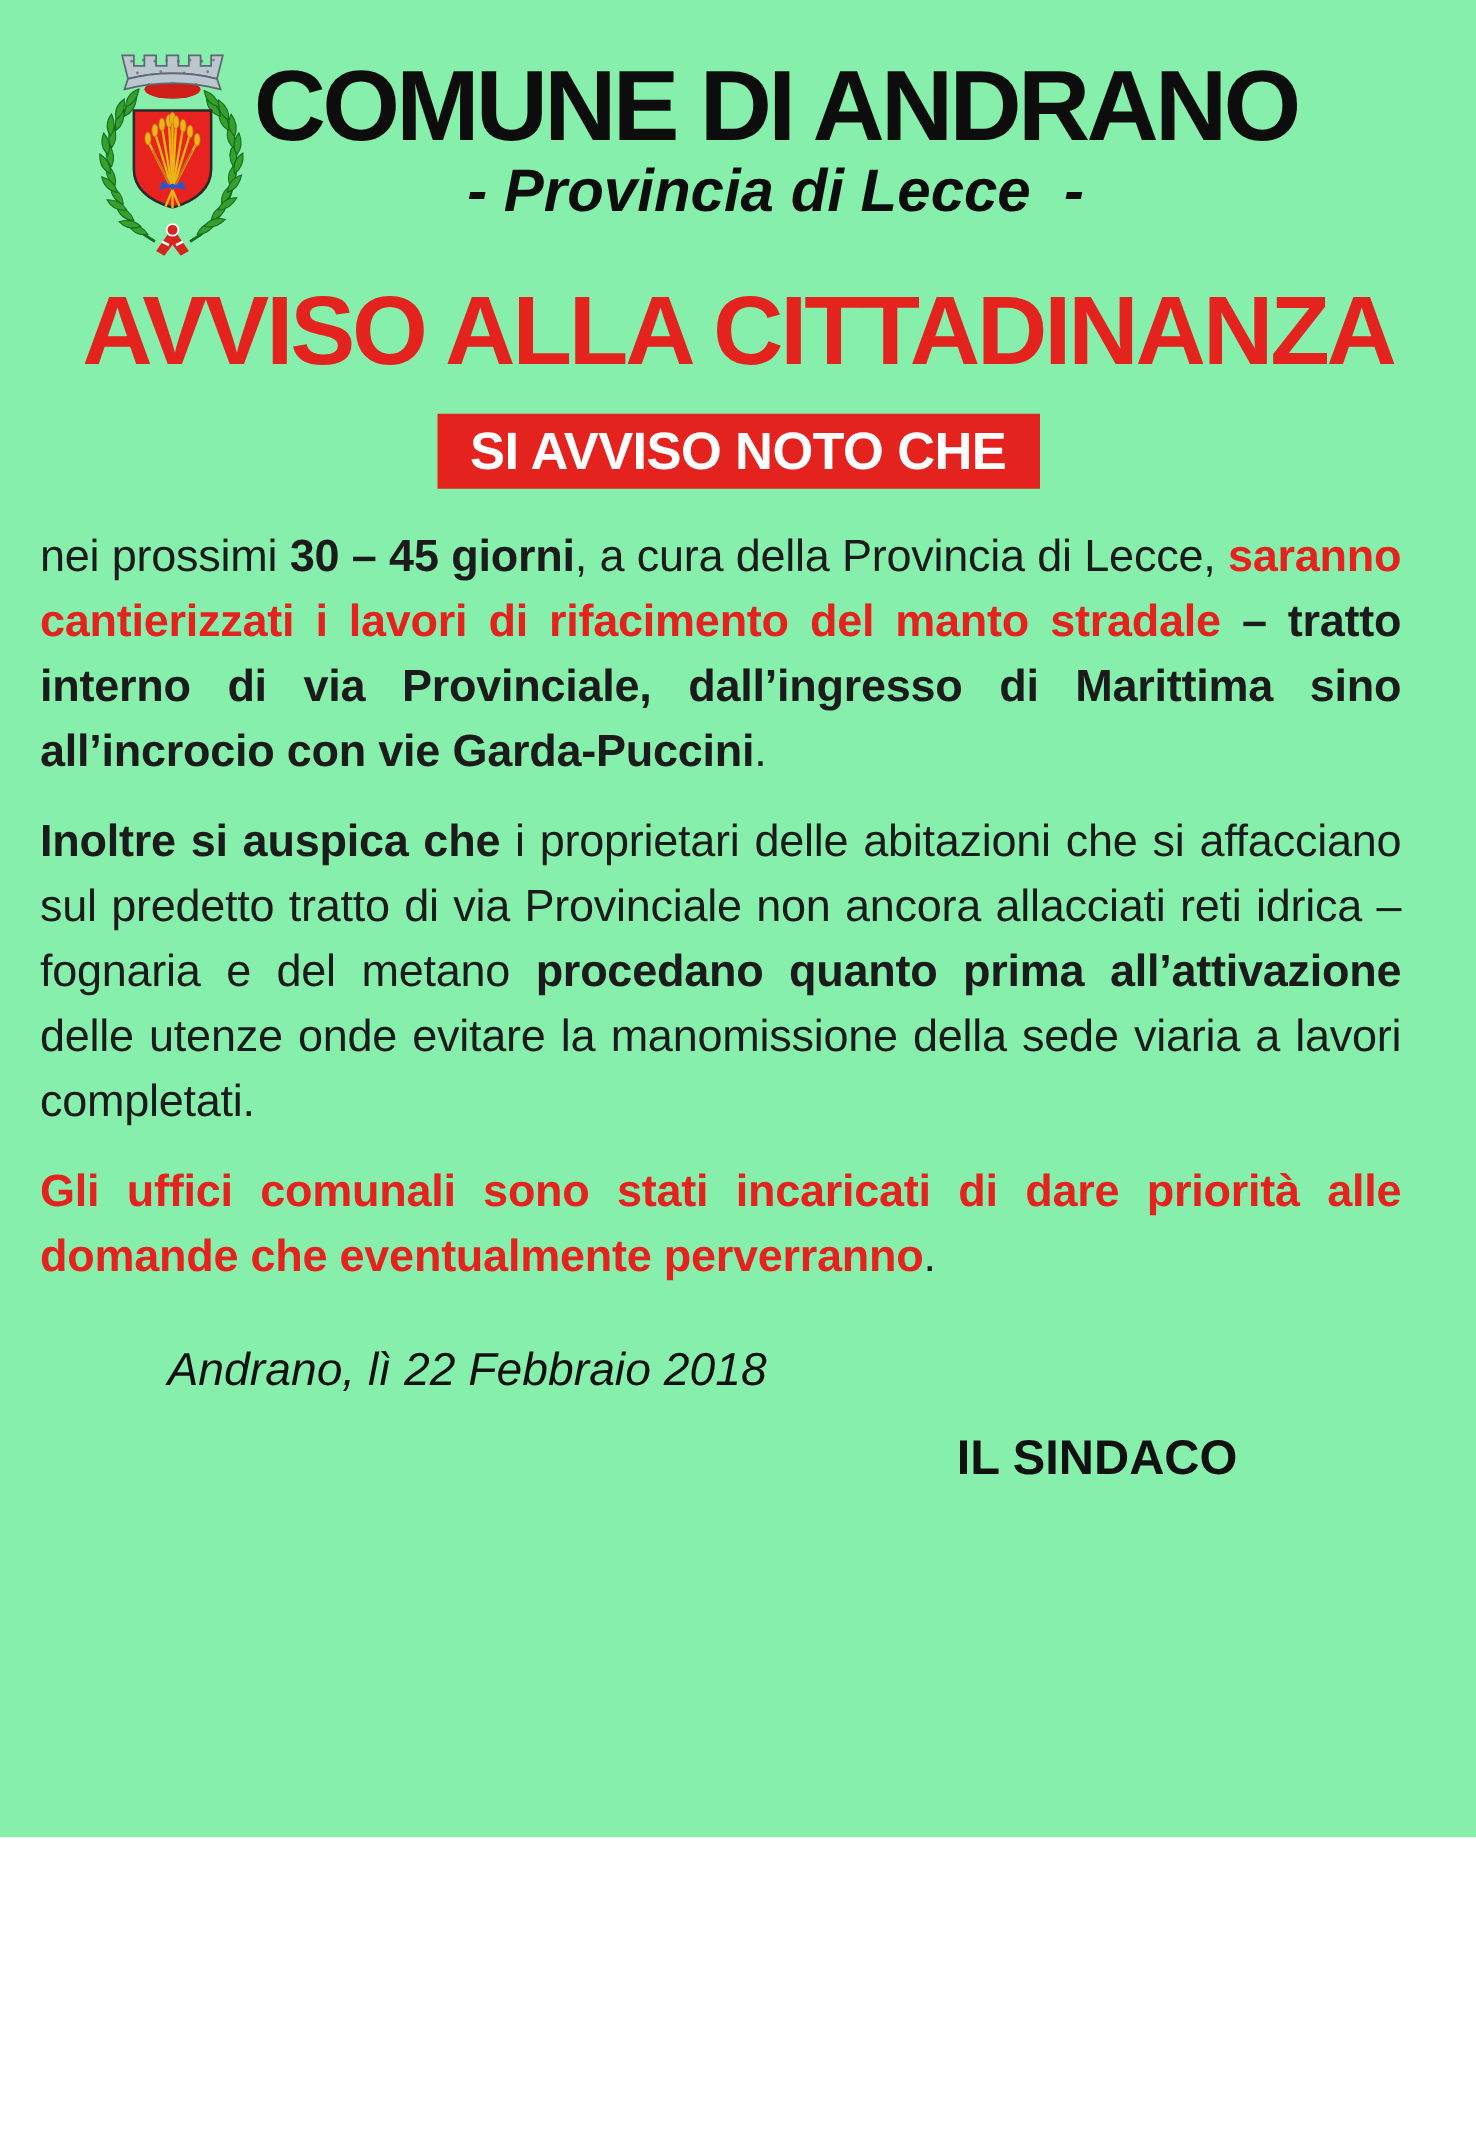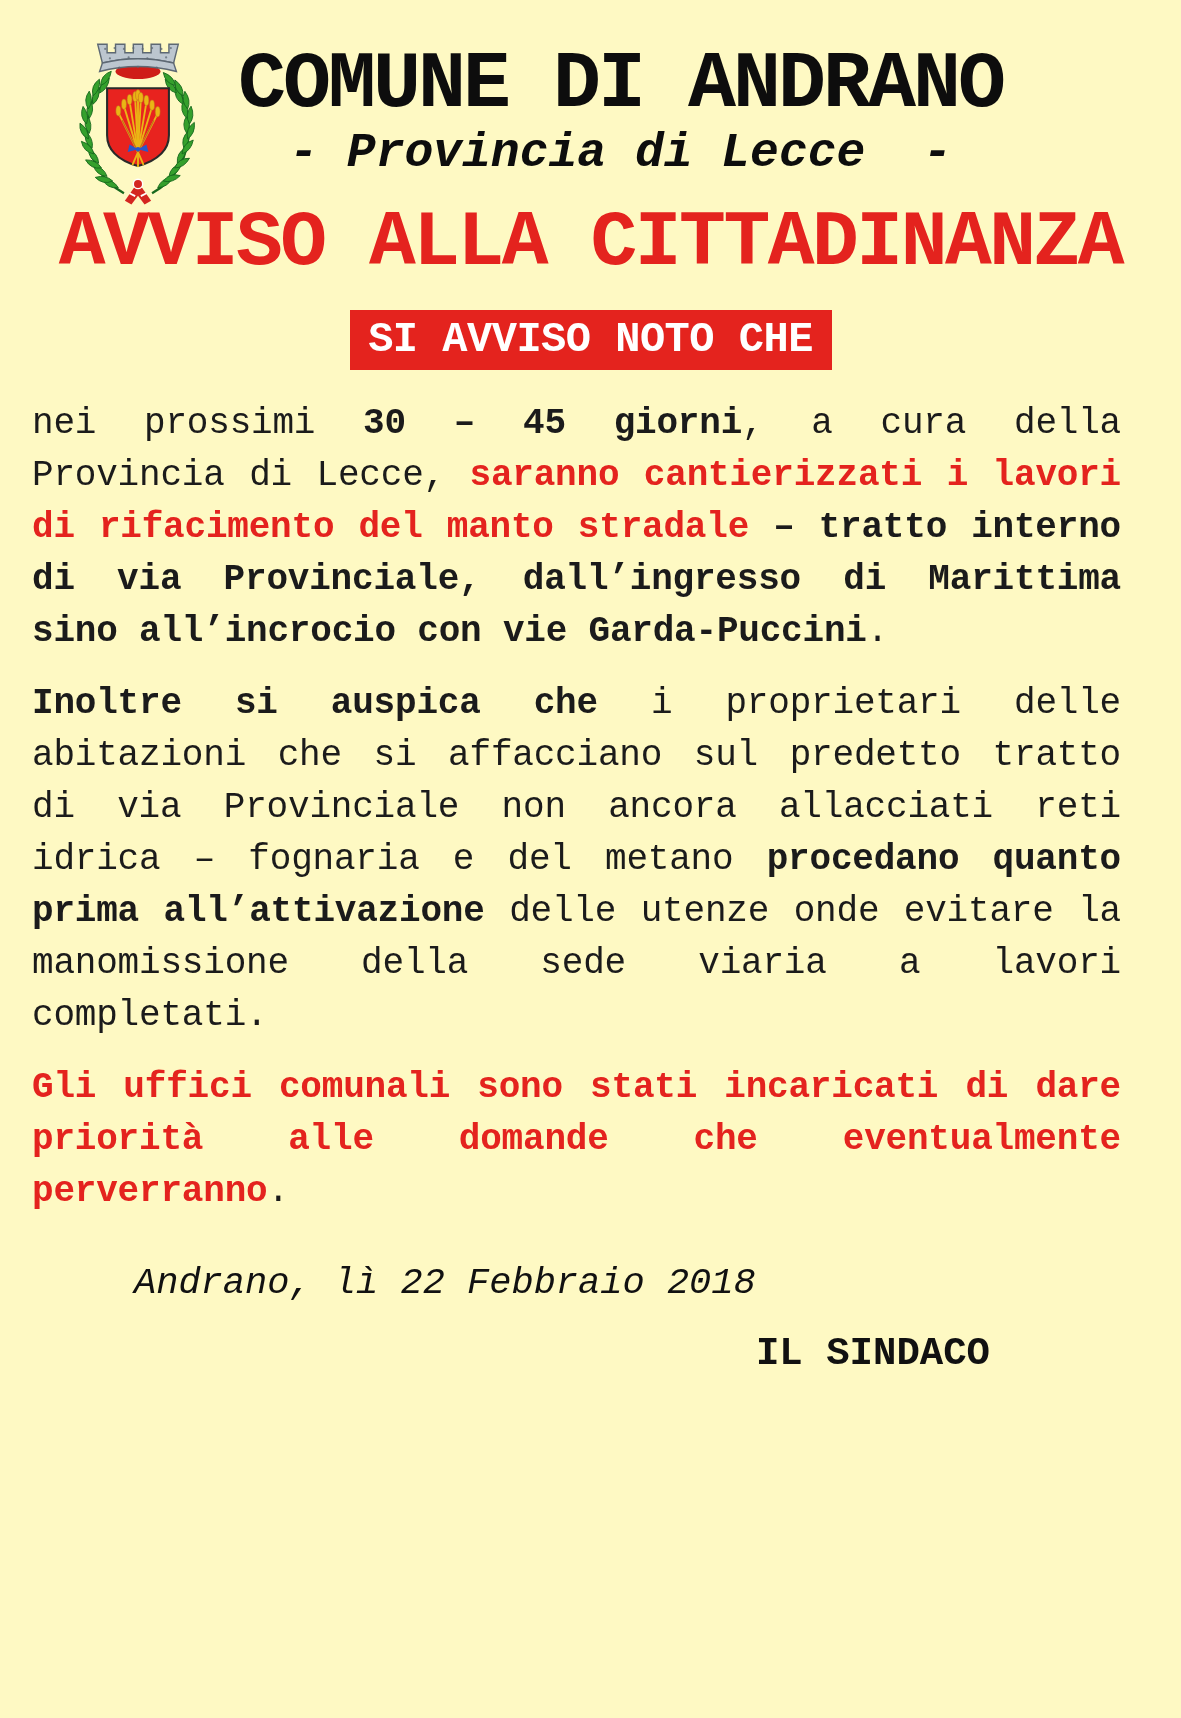--- a/index.html
+++ b/index.html
@@ -1,37 +1,37 @@
 <!DOCTYPE html>
 <html lang="it" style="--red: #e4231e; --ink: #1b1b1b; --banner-text: #ffffff; --crest-crown: #bcc6cf; --crest-crown-line: #5d6873; --crest-shield: #e8231f; --crest-cap: #cf1d18; --crest-wheat: #eab515; --crest-wheat-dark: #c4701a; --crest-leaf: #35a02c; --crest-leaf-line: #17691d; --crest-ribbon: #d42620; --crest-blue: #2c57c9;"><head>
 <meta charset="utf-8">
 <style>
   html,body{margin:0;padding:0;background:#ffffff;}
   .page{
     position:relative;
-    width:1181px;height:1718px;
-    background:#fef9c3;
+    width:1181px;height:1470px;
+    background:#86efac;
     overflow:hidden;
-    font-family:Liberation Mono, monospace;
+    font-family:Liberation Sans, sans-serif;
     color:var(--ink,#1b1b1b);
   }
   
   .crest{position:absolute;left:58px;top:34px;width:160px;height:178px;}
   .header-text{padding:44px 10px 0 70px;text-align:center;}
   .comune-title{
     font-size:80px;font-weight:bold;letter-spacing:-3px;
     line-height:1.02;margin:0;color:#0d0d0d;white-space:nowrap;
   }
   .provincia-subtitle{
     font-size:48px;font-weight:600;font-style:italic;
     color:#0d0d0d;white-space:pre;
   }
   
   .notice-title{
-    margin-top:24px;text-align:center;
+    margin-top:44px;text-align:center;
     font-size:78px;font-weight:bold;letter-spacing:-2.5px;
     line-height:1;color:var(--red,#e4231e);white-space:nowrap;
   }
   .banner{
     margin:28px auto 0 auto;width:482px;height:60px;
     background:var(--red,#e4231e);
     color:var(--banner-text,#ffffff);
     font-size:42px;font-weight:bold;letter-spacing:-0.5px;
     text-align:center;line-height:60px;
   }

